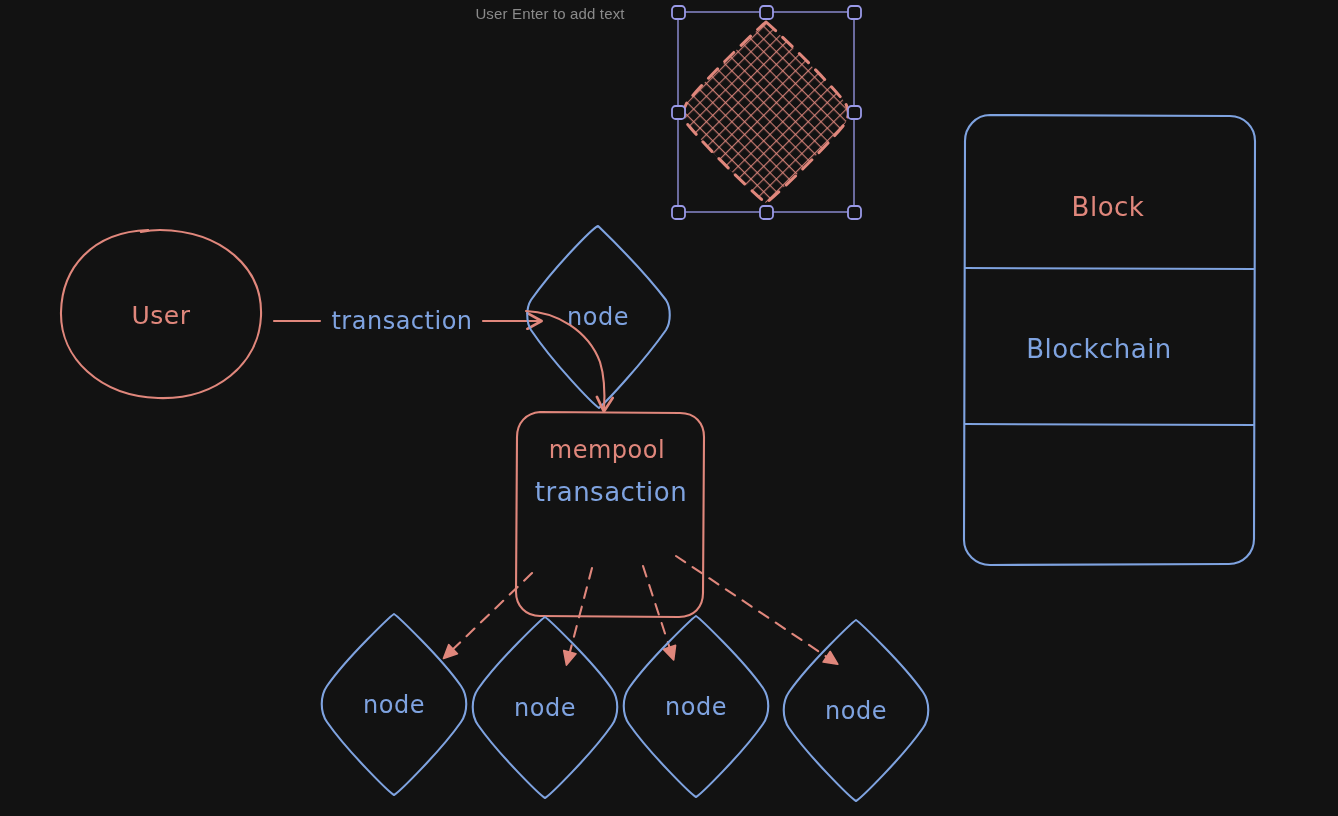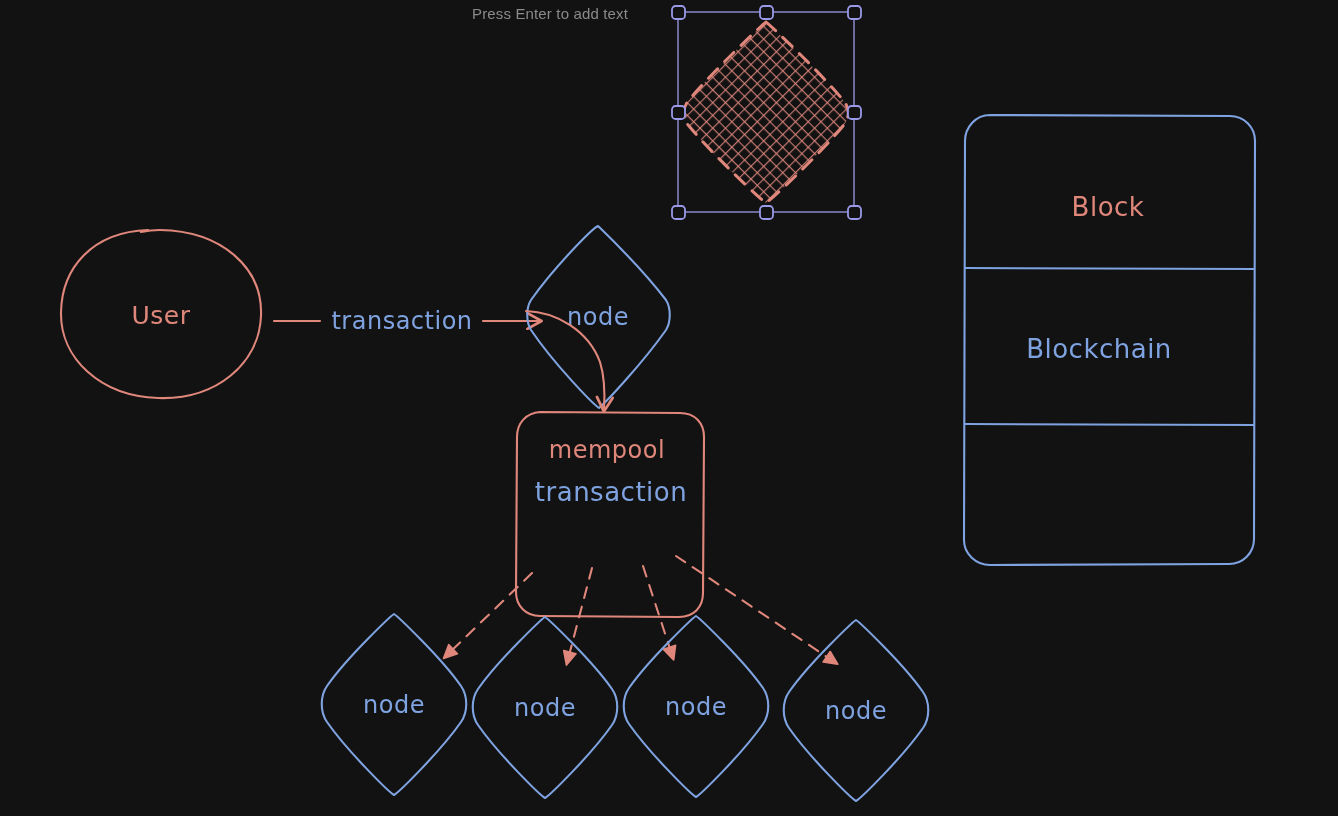--- a/index.html
+++ b/index.html
@@ -45,21 +45,21 @@
     dominant-baseline: middle;
     text-anchor: middle;
     letter-spacing: 0.5px;
   }
 </style>
 </head>
 <body>
 
 <div id="canvas-root">
 
-  <div class="hint-text">Press Enter to add text</div>
+  <div class="hint-text">User Enter to add text</div>
 
   <svg id="scene" viewBox="0 0 1338 816" xmlns="http://www.w3.org/2000/svg">
     <defs>
       <pattern id="crosshatch" width="9" height="9" patternUnits="userSpaceOnUse" patternTransform="rotate(45)">
         <rect width="9" height="9" fill="#121212"></rect>
         <line x1="0" y1="0" x2="0" y2="9" stroke="#e0877c" stroke-width="2.4" opacity="0.85"></line>
         <line x1="0" y1="0" x2="9" y2="0" stroke="#e0877c" stroke-width="2.4" opacity="0.85"></line>
       </pattern>
       <marker id="ah-salmon" viewBox="0 0 12 12" refX="9" refY="6" markerWidth="9" markerHeight="9" orient="auto-start-reverse">
         <path d="M 1 1 L 10 6 L 1 11" fill="none" stroke="#e0877c" stroke-width="1.7" stroke-linecap="round" stroke-linejoin="round"></path>

